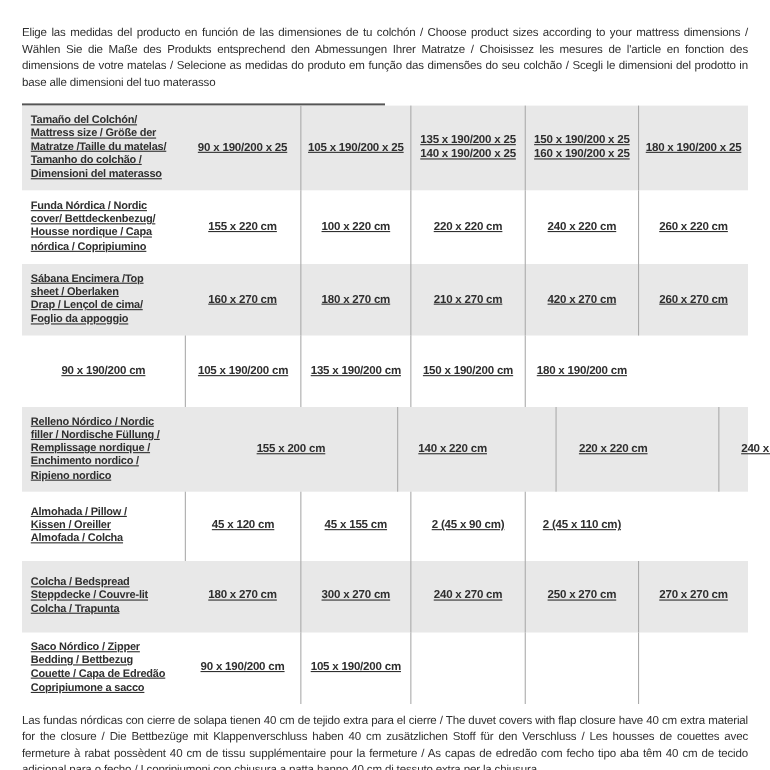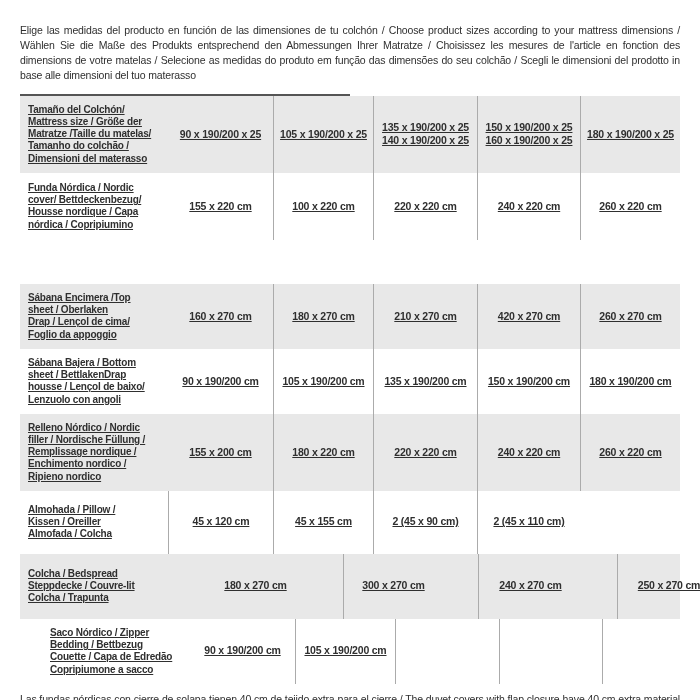--- a/index.html
+++ b/index.html
@@ -36,26 +36,26 @@
   }
   .t-row {
     display: grid;
     grid-template-columns: 148px 105px 100px 104px 103px 100px;
   }
   .t-row.stripe {
     background: var(--stripe, #e8e8e8);
   }
   .rows .t-row:nth-child(1) { min-height: 77px; }
   .rows .t-row:nth-child(2) { min-height: 67px; }
-  .rows .t-row:nth-child(3) { min-height: 65px; margin-top: 44px; }
+  .rows .t-row:nth-child(3) { min-height: 65px; }
   .rows .t-row:nth-child(4) { min-height: 65px; }
-  .rows .t-row:nth-child(5) { min-height: 75px; }
+  .rows .t-row:nth-child(5) { min-height: 75px; gap: 44px; }
   .rows .t-row:nth-child(6) { min-height: 63px; }
-  .rows .t-row:nth-child(7) { min-height: 65px; gap: 35px; }
-  .rows .t-row:nth-child(8) { min-height: 65px; margin-left: 22px; }
+  .rows .t-row:nth-child(7) { min-height: 65px; }
+  .rows .t-row:nth-child(8) { min-height: 65px; }
   .cell {
     display: flex;
     align-items: center;
     justify-content: center;
     font-weight: bold;
     font-size: 10.5px;
     line-height: 1.3;
     white-space: pre-line;
     text-align: center;
     letter-spacing: -0.2px;
@@ -114,38 +114,34 @@
 sheet / Oberlaken
 Drap / Lençol de cima/
 Foglio da appoggio</div>
           <div class="cell val">160 x 270 cm</div>
           <div class="cell val sep">180 x 270 cm</div>
           <div class="cell val sep">210 x 270 cm</div>
           <div class="cell val sep">420 x 270 cm</div>
           <div class="cell val sep">260 x 270 cm</div>
         </div>
         <div class="t-row">
-          <div class="cell label">Sábana Bajera / Bottom
-sheet / BettlakenDrap
-housse / Lençol de baixo/
-Lenzuolo con angoli</div>
           <div class="cell val">90 x 190/200 cm</div>
           <div class="cell val sep">105 x 190/200 cm</div>
           <div class="cell val sep">135 x 190/200 cm</div>
           <div class="cell val sep">150 x 190/200 cm</div>
           <div class="cell val sep">180 x 190/200 cm</div>
         </div>
         <div class="t-row stripe">
           <div class="cell label">Relleno Nórdico / Nordic
 filler / Nordische Füllung /
 Remplissage nordique /
 Enchimento nordico /
 Ripieno nordico</div>
           <div class="cell val">155 x 200 cm</div>
-          <div class="cell val sep">180 x 220 cm</div>
+          <div class="cell val sep">140 x 220 cm</div>
           <div class="cell val sep">220 x 220 cm</div>
           <div class="cell val sep">240 x 220 cm</div>
           <div class="cell val sep">260 x 220 cm</div>
         </div>
         <div class="t-row">
           <div class="cell label">Almohada / Pillow /
 Kissen / Oreiller
 Almofada / Colcha</div>
           <div class="cell val sep">45 x 120 cm</div>
           <div class="cell val sep">45 x 155 cm</div>

